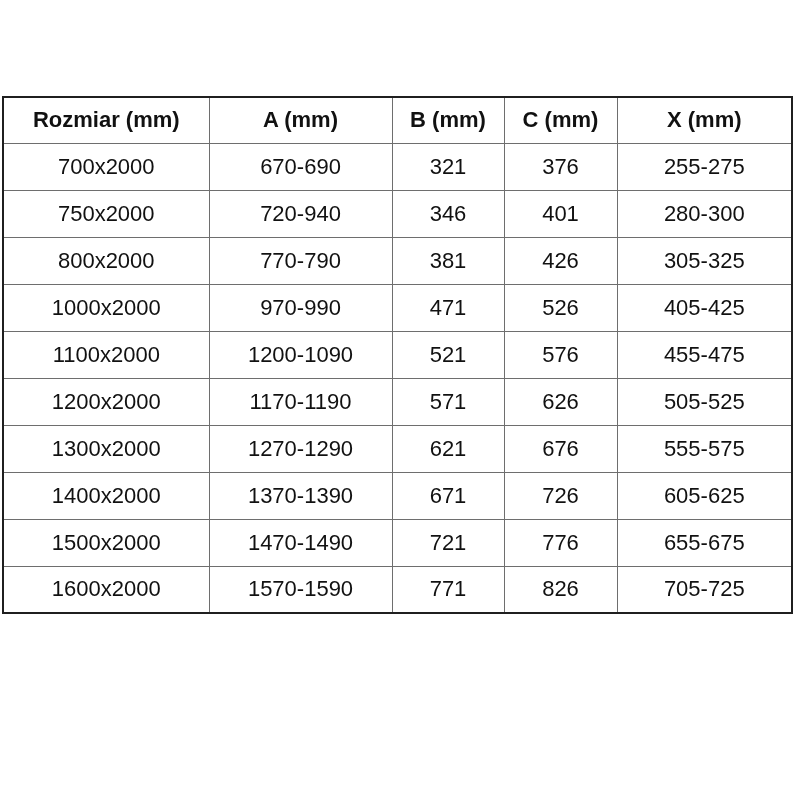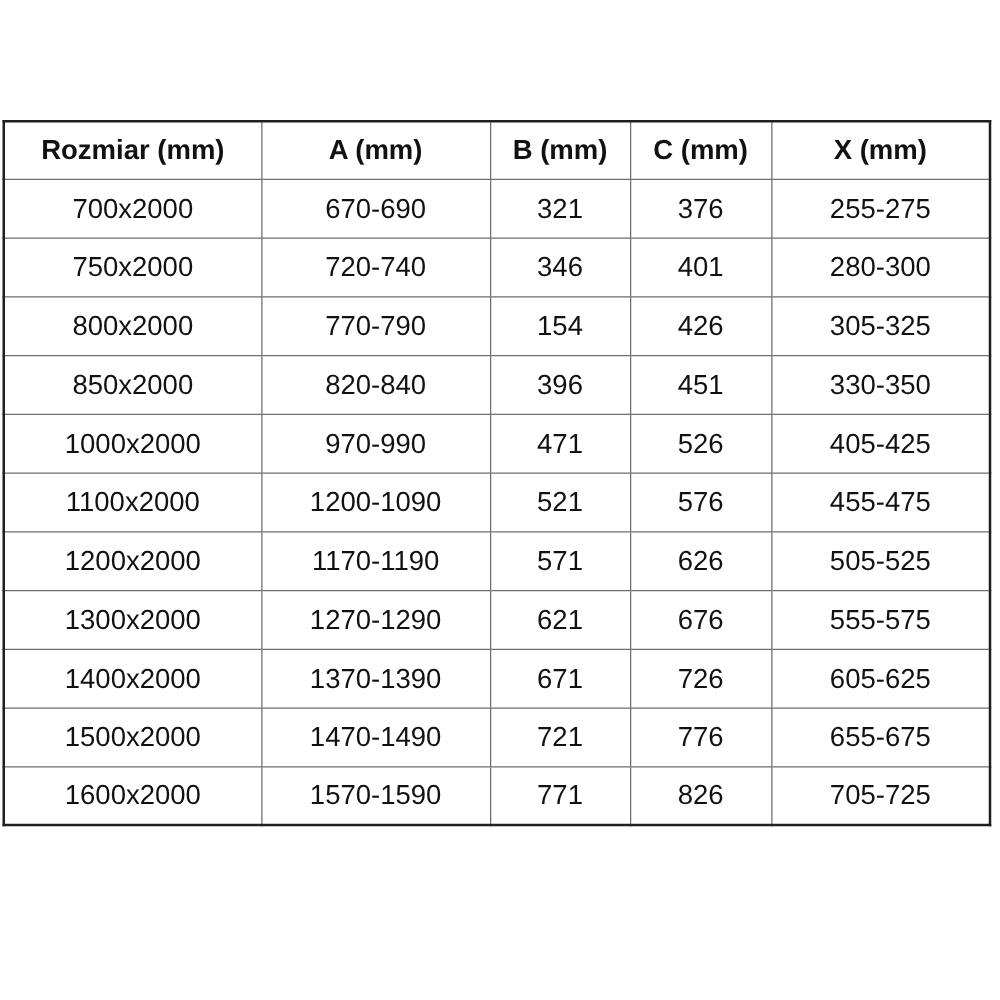--- a/index.html
+++ b/index.html
@@ -67,38 +67,31 @@
     <tbody>
       <tr>
         <td>700x2000</td>
         <td>670-690</td>
         <td>321</td>
         <td>376</td>
         <td>255-275</td>
       </tr>
       <tr>
         <td>750x2000</td>
-        <td>720-740</td>
+        <td>720-940</td>
         <td>346</td>
         <td>401</td>
         <td>280-300</td>
       </tr>
       <tr>
         <td>800x2000</td>
         <td>770-790</td>
-        <td>154</td>
+        <td>381</td>
         <td>426</td>
         <td>305-325</td>
-      </tr>
-      <tr>
-        <td>850x2000</td>
-        <td>820-840</td>
-        <td>396</td>
-        <td>451</td>
-        <td>330-350</td>
       </tr>
       <tr>
         <td>1000x2000</td>
         <td>970-990</td>
         <td>471</td>
         <td>526</td>
         <td>405-425</td>
       </tr>
       <tr>
         <td>1100x2000</td>

